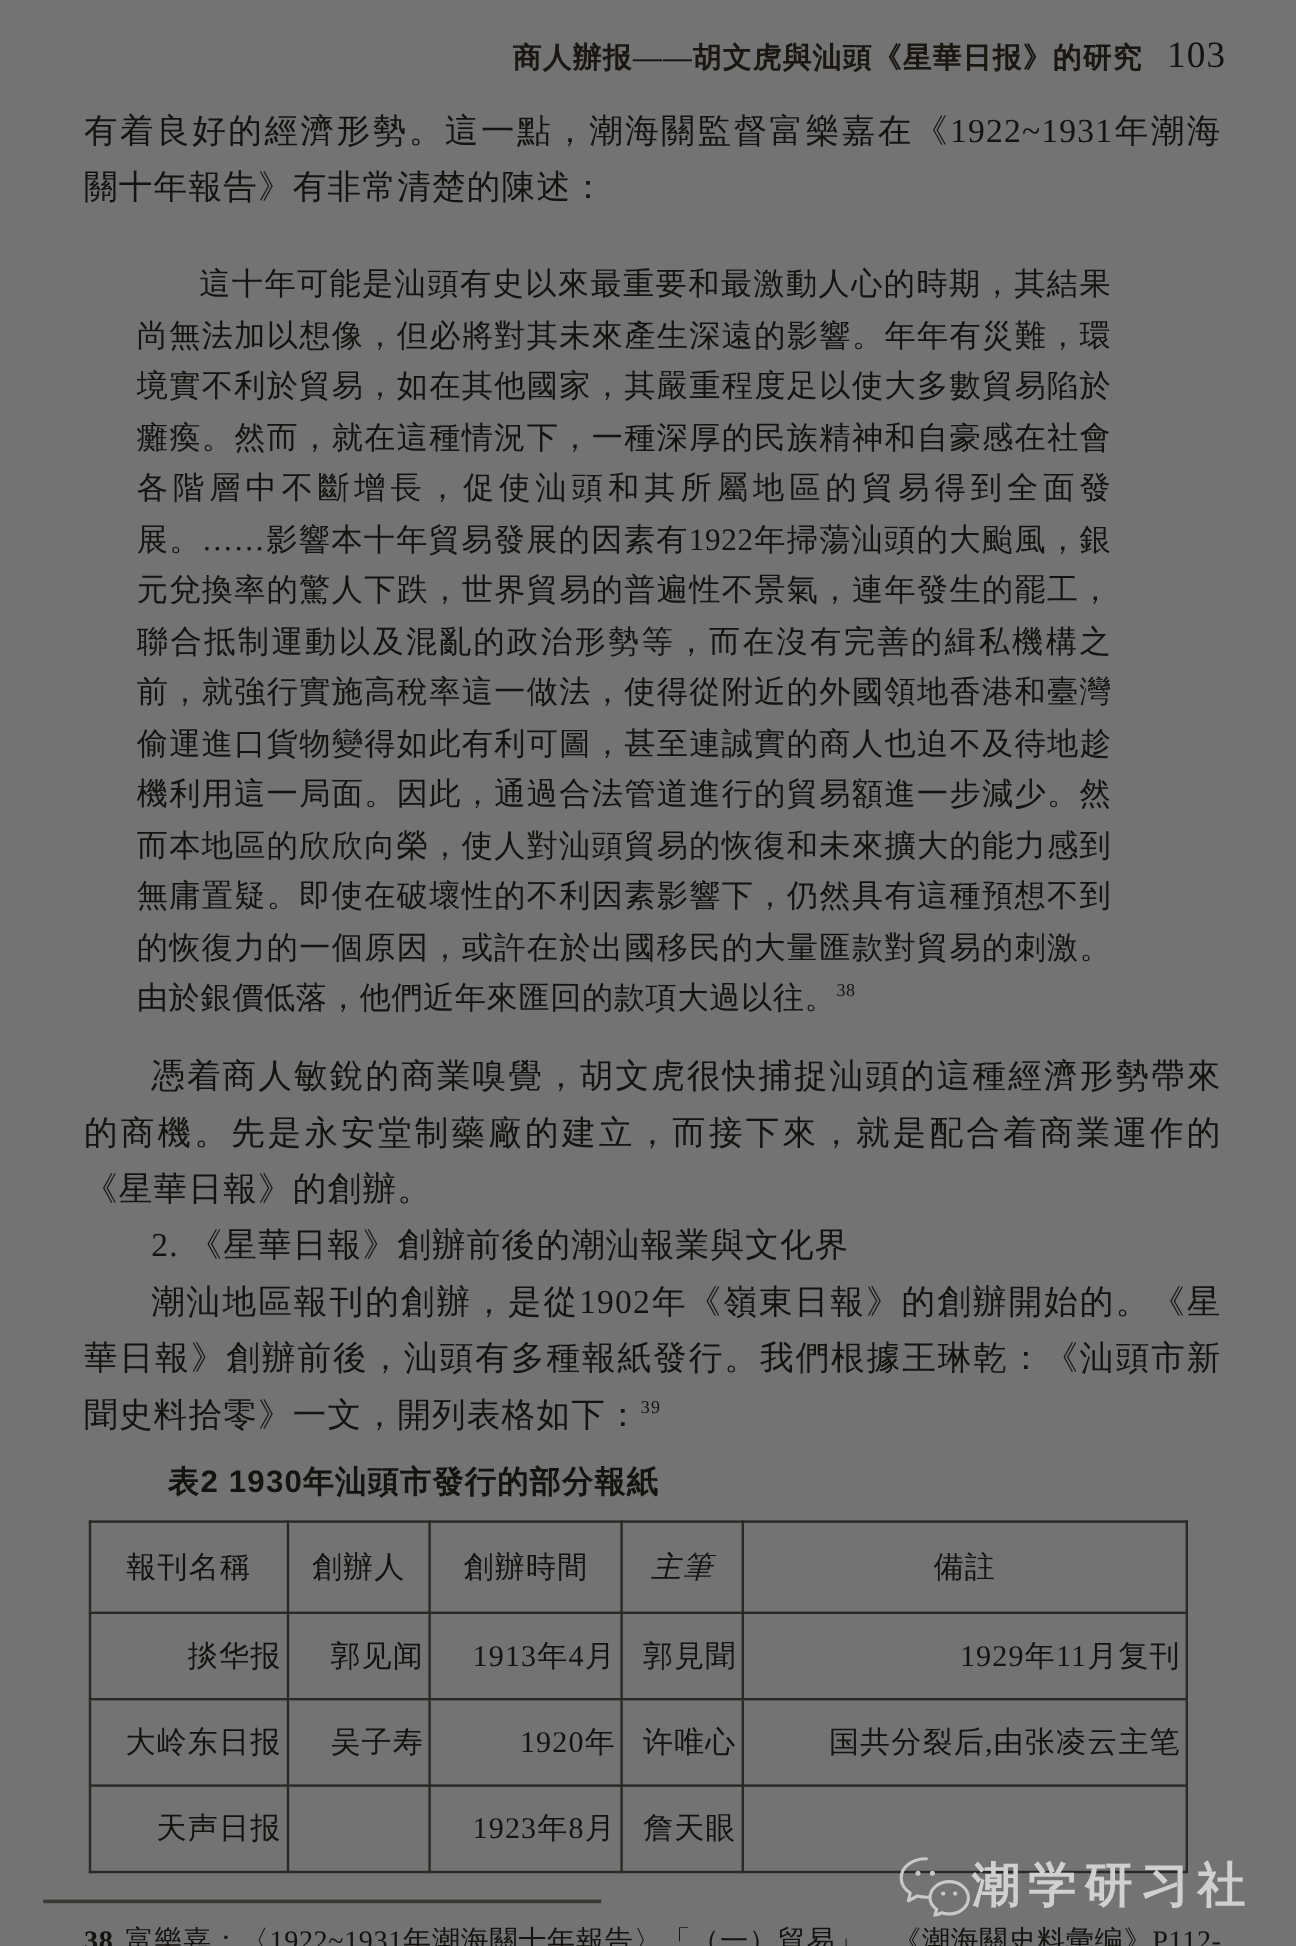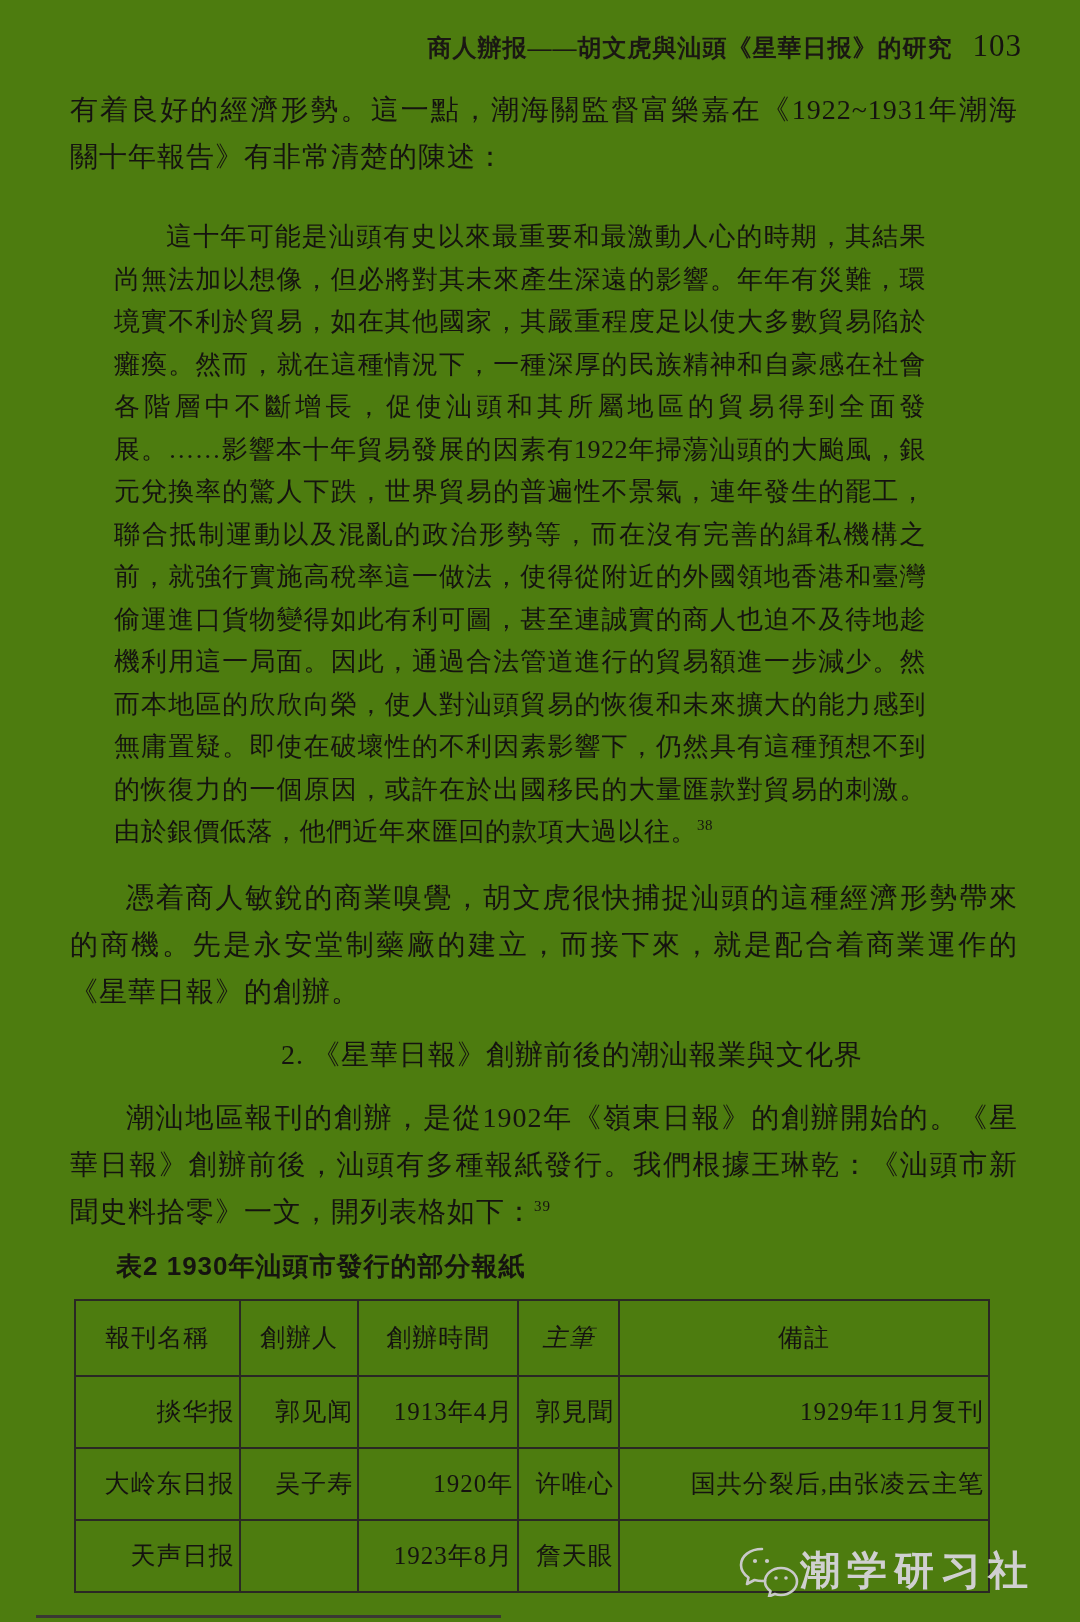--- a/index.html
+++ b/index.html
@@ -1,20 +1,20 @@
 <!DOCTYPE html>
 <html lang="zh"><head>
 <meta charset="utf-8">
 <style>
   html,body{margin:0;padding:0;background:#e8e8e8;}
   .page{
     position:relative;
     width:1080px;height:1622px;
     margin:0 auto;
-    background:#4d7c0f;
+    background:#737373;
     font-family:"Liberation Serif","DejaVu Serif",serif;
     color:#151310;
     overflow:hidden;
   }
   
   .running-header{
     position:absolute;top:28px;right:58px;
     display:flex;align-items:baseline;gap:20px;
   }
   .running-title{
@@ -36,26 +36,26 @@
   .indent2{text-indent:2em;}
   .block-quote{
     margin:36px 92px 0 44px;
     font-size:26px;line-height:42.5px;
     text-align:justify;text-justify:inter-ideograph;
     text-indent:2em;letter-spacing:0.5px;
   }
   .fn-ref{font-size:15px;vertical-align:super;line-height:0;}
   .par-after-quote{margin-top:20px;}
   .section-heading{
-    margin:16px;font-size:28px;line-height:47px;
-    text-indent:2em;letter-spacing:1px;font-weight:normal;text-align:center;
+    margin:0;font-size:28px;line-height:47px;
+    text-indent:2em;letter-spacing:1px;font-weight:normal;
   }
   
   .table-caption{
-    margin:10px 0 0 46px;
+    margin:10px 0 0 70px;
     font-size:26px;line-height:42px;
     font-weight:bold;
     font-family:"Liberation Sans","DejaVu Sans",sans-serif;
     letter-spacing:1px;
   }
   table.news-table{
     width:916px;margin:12px 0 0 4px;
     border-collapse:collapse;
     font-size:25px;letter-spacing:1px;
   }
@@ -77,21 +77,21 @@
     border-top:3px solid #3a3833;
     margin:22px 0 12px -34px;
   }
   .footnote{
     margin:0;font-size:23.5px;line-height:41px;
     text-align:justify;letter-spacing:0.5px;
   }
   .footnote .fn-num{font-weight:bold;margin-right:10px;}
   
   .watermark{
-    position:absolute;right:45px;bottom:24px;
+    position:absolute;right:35px;bottom:24px;
     display:flex;align-items:center;gap:0;
     color:#cdcdcd;
   }
   .watermark-label{
     font-size:40px;font-weight:bold;letter-spacing:7px;
     color:#d0d0d0;
     font-family:"Liberation Sans","DejaVu Sans",sans-serif;
   }
   .wm-icon{display:block;}
 </style>

